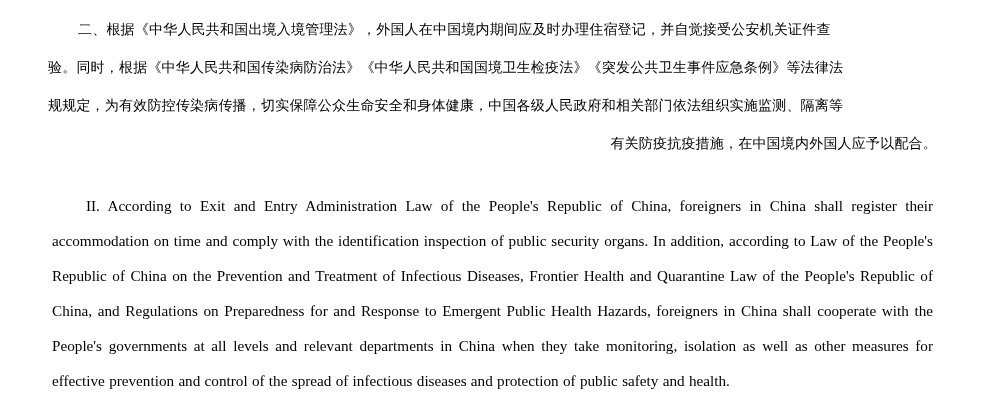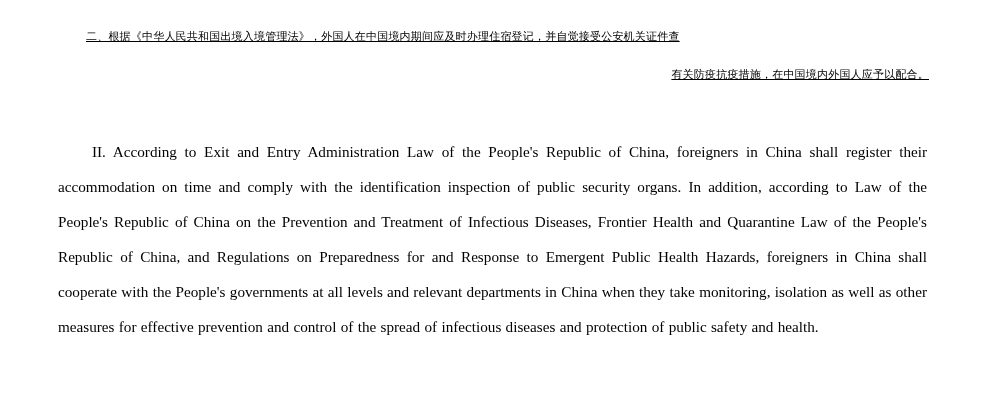--- a/index.html
+++ b/index.html
@@ -19,56 +19,57 @@
     height: 403px;
     position: relative;
     box-sizing: border-box;
     padding: 0;
   }
   .cn-block {
     padding: 10px 48px 0 48px;
   }
   .cn-para {
     font-family: "DejaVu Serif", "Liberation Serif", serif;
-    font-size: 11px;
+    font-size: 14px;
     line-height: 38px;
     text-align: justify;
     text-justify: inter-ideograph;
     text-indent: 0;
     letter-spacing: 0.2px;
-    margin: 8px;
-    text-decoration: underline;
+    margin: 0;
   }
   .cn-line {
     display: block;
     white-space: nowrap;
   }
   .cn-line.l1 { text-indent: 30px; }
   .cn-line.l4 { text-align: right; text-indent: 0; }
   .en-block {
     padding: 22px 48px 0 48px;
   }
   .en-para {
     font-family: "Liberation Serif", "DejaVu Serif", serif;
     font-size: 15.2px;
     line-height: 35px;
     text-align: justify;
-    margin: 10px;
+    margin: 4px;
     text-indent: 34px;
     word-spacing: 0.5px;
   }
 </style>
 </head>
 <body>
 
 <div class="page">
 
   <div class="cn-block">
     <div class="cn-para">
       <span class="cn-line l1">二、根据《中华人民共和国出境入境管理法》，外国人在中国境内期间应及时办理住宿登记，并自觉接受公安机关证件查</span>
+      <span class="cn-line l2">验。同时，根据《中华人民共和国传染病防治法》《中华人民共和国国境卫生检疫法》《突发公共卫生事件应急条例》等法律法</span>
+      <span class="cn-line l3">规规定，为有效防控传染病传播，切实保障公众生命安全和身体健康，中国各级人民政府和相关部门依法组织实施监测、隔离等</span>
       <span class="cn-line l4">有关防疫抗疫措施，在中国境内外国人应予以配合。</span>
     </div>
   </div>
 
   <div class="en-block">
     <p class="en-para">II. According to Exit and Entry Administration Law of the People's Republic of China, foreigners in China shall register their accommodation on time and comply with the identification inspection of public security organs. In addition, according to Law of the People's Republic of China on the Prevention and Treatment of Infectious Diseases, Frontier Health and Quarantine Law of the People's Republic of China, and Regulations on Preparedness for and Response to Emergent Public Health Hazards, foreigners in China shall cooperate with the People's governments at all levels and relevant departments in China when they take monitoring, isolation as well as other measures for effective prevention and control of the spread of infectious diseases and protection of public safety and health.</p>
   </div>
 
 </div>
 

